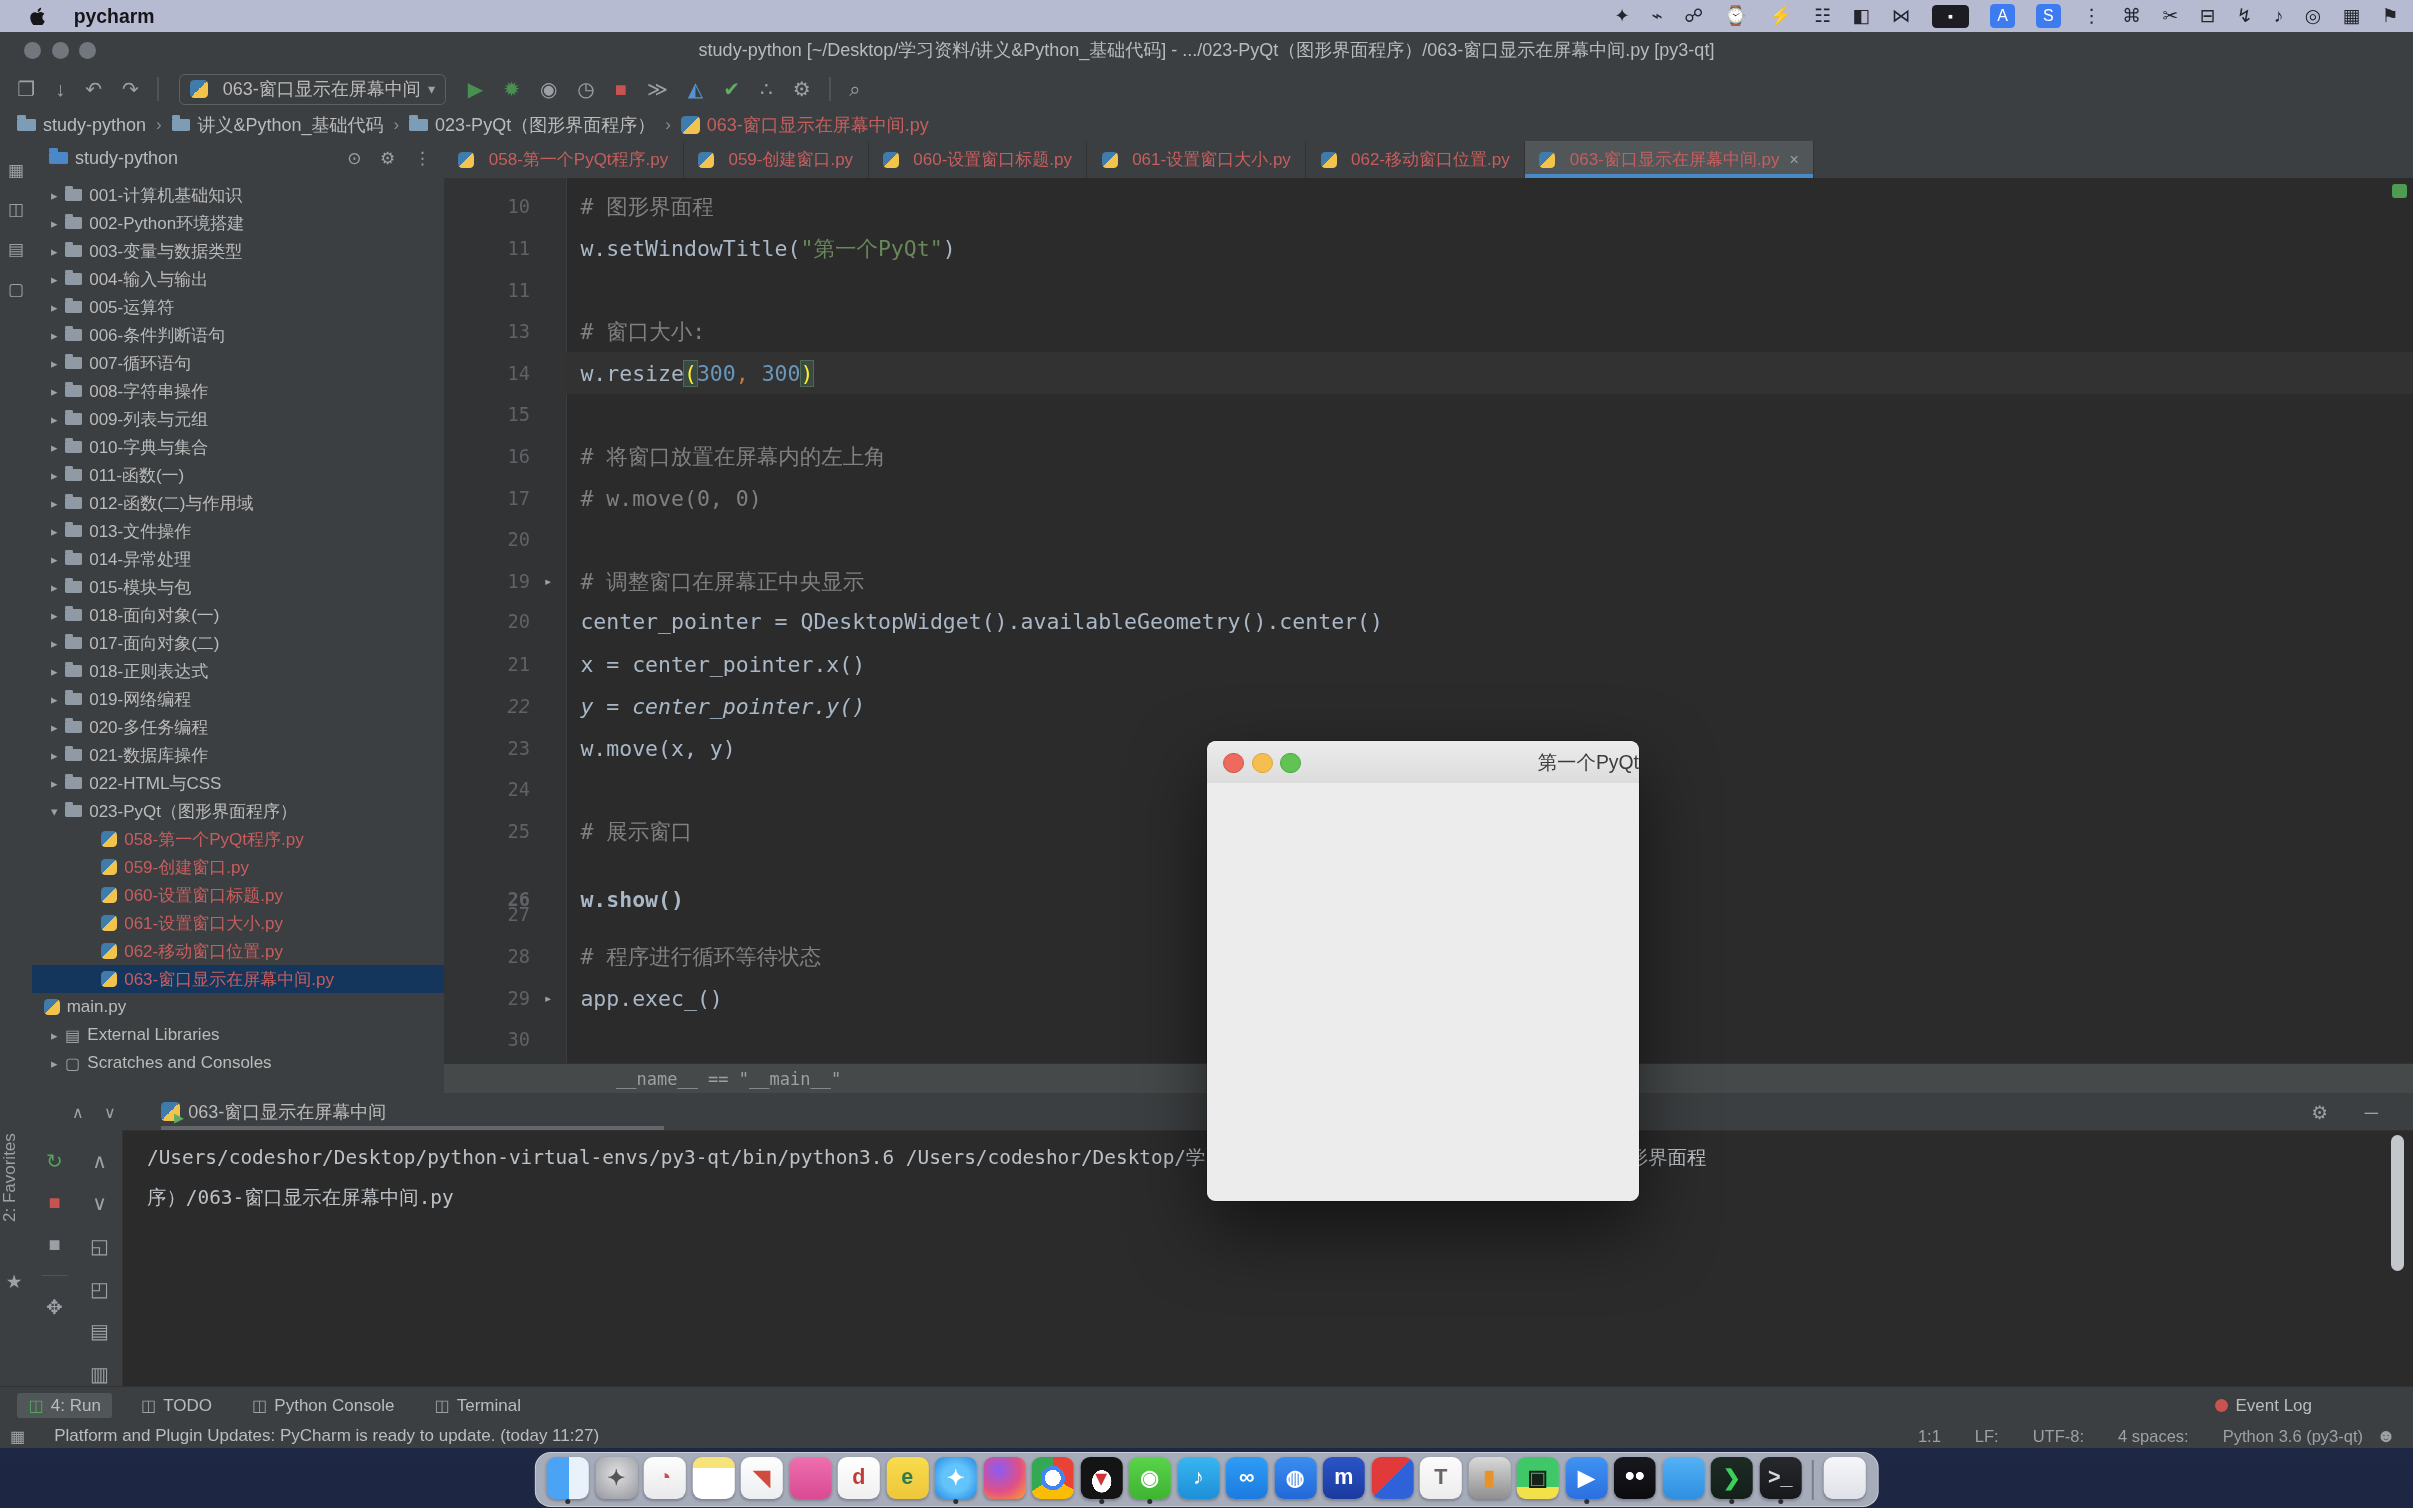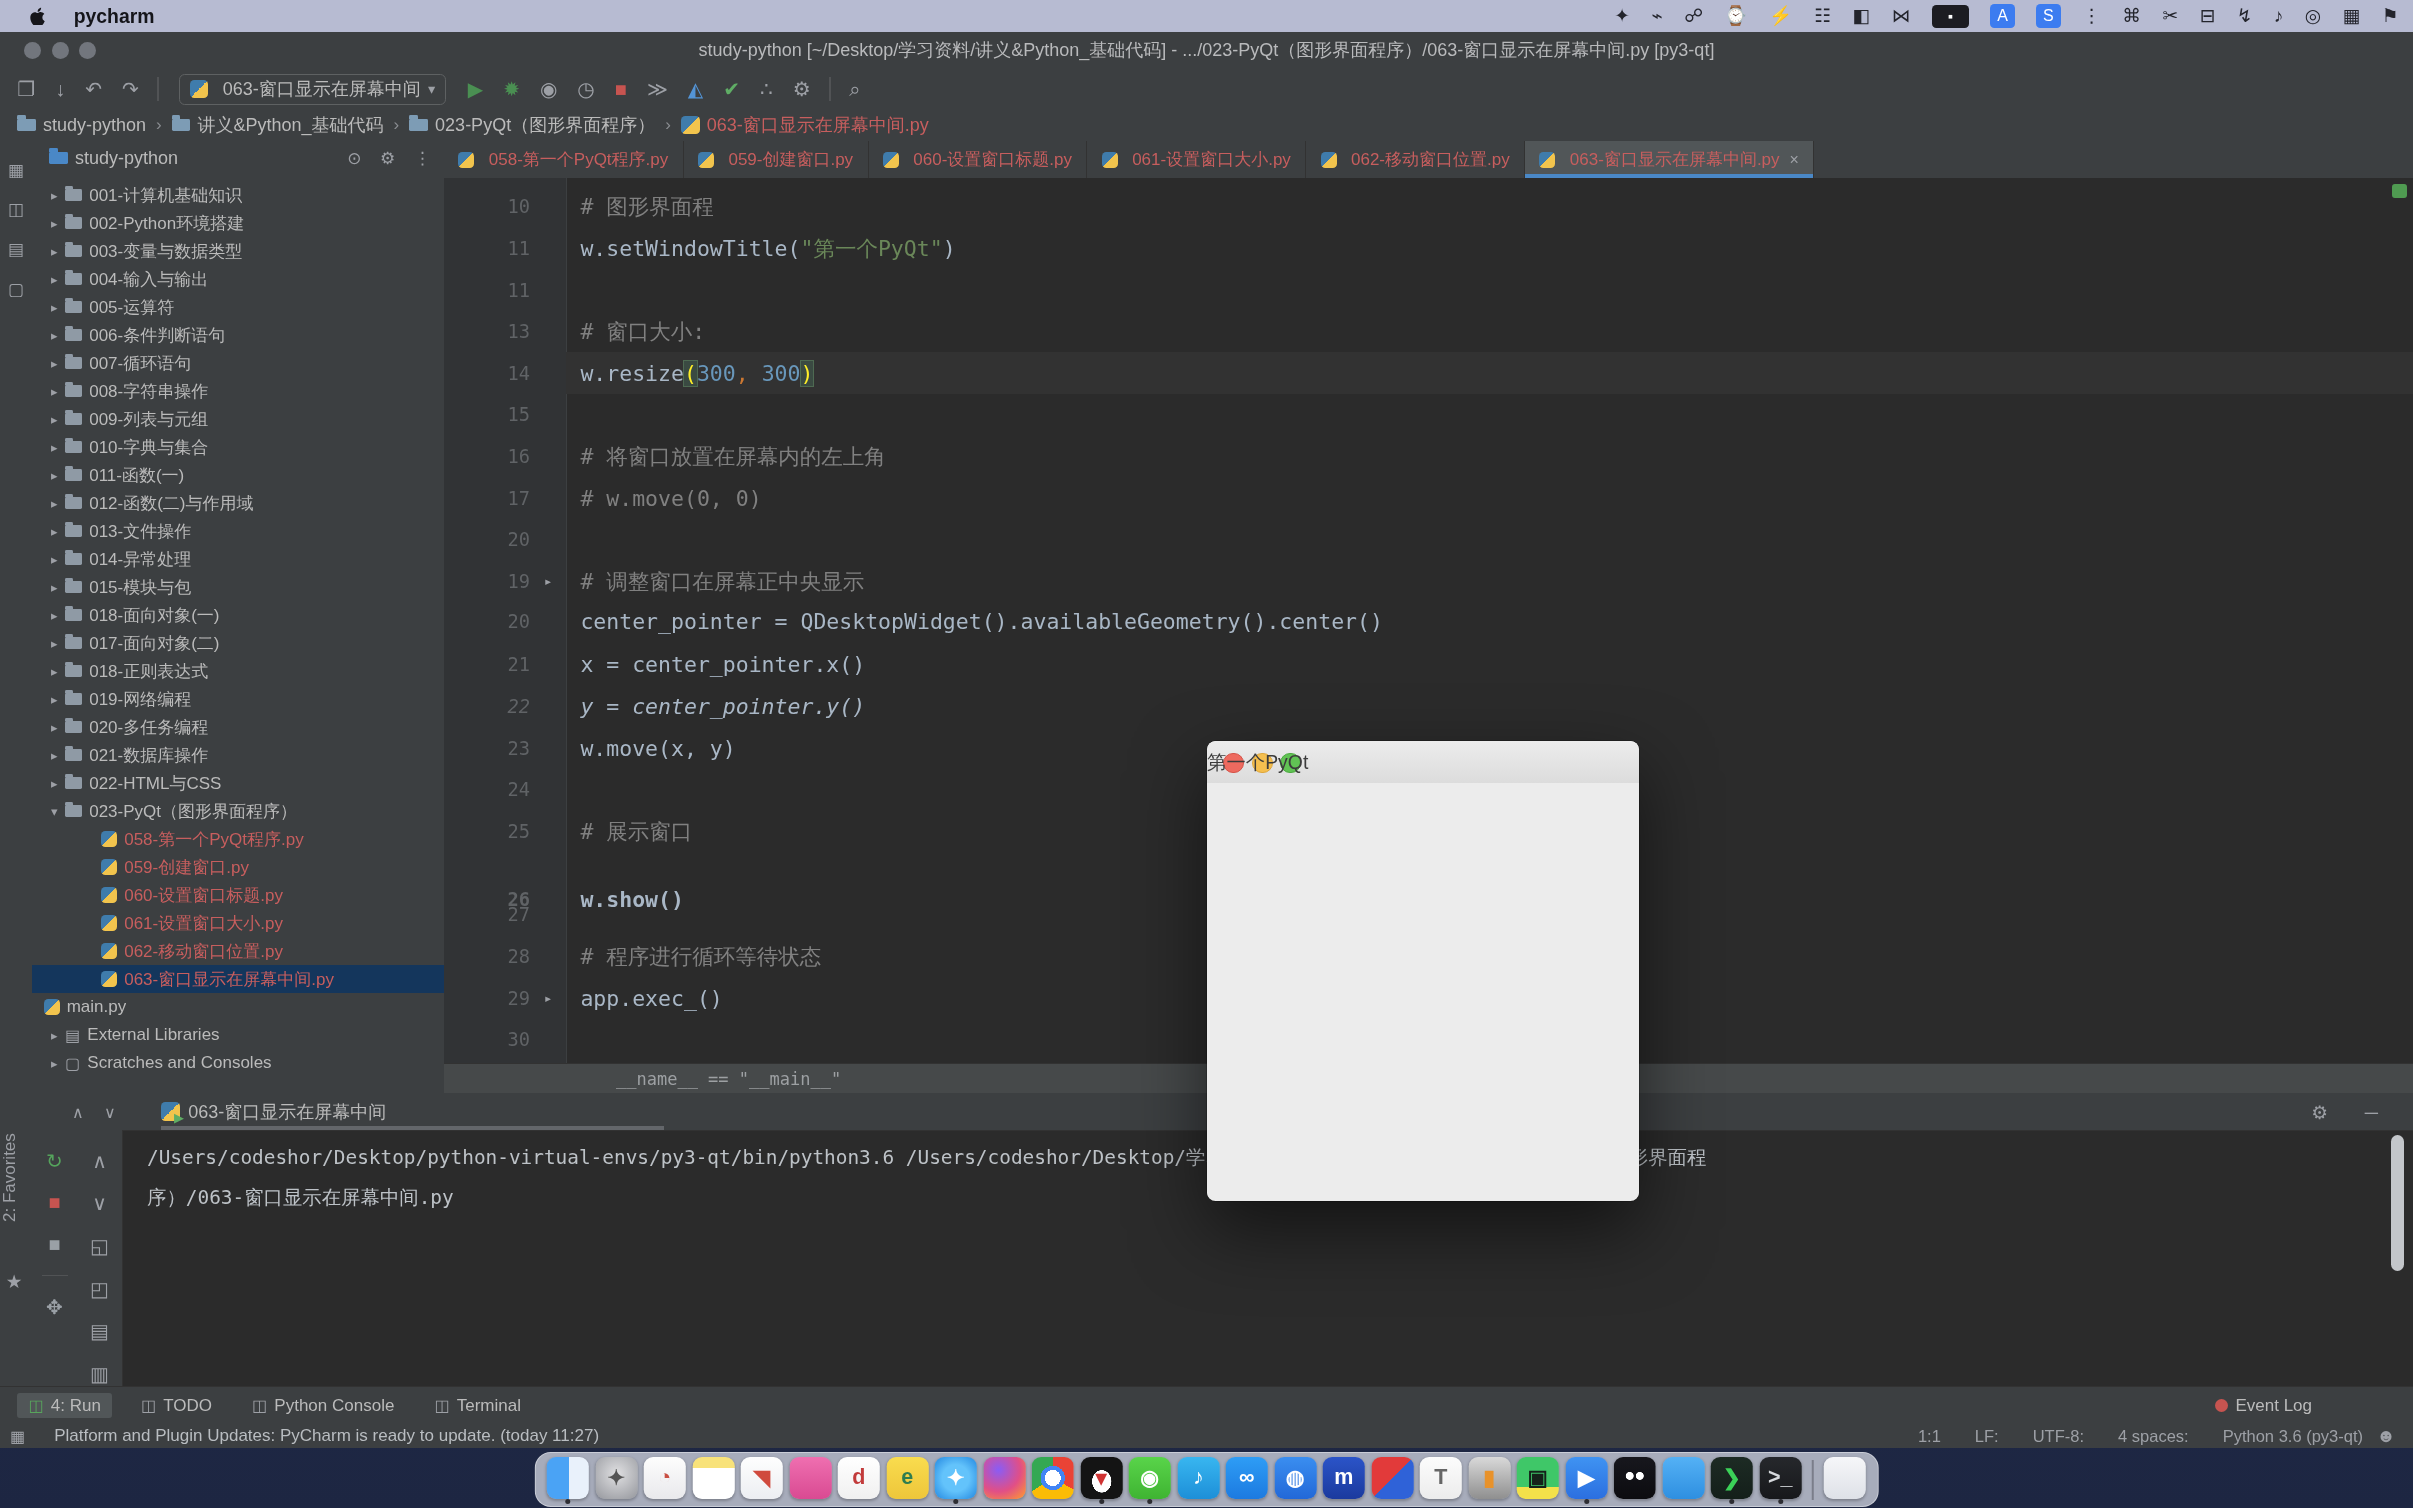--- a/index.html
+++ b/index.html
@@ -119,21 +119,21 @@
 
   
   #pyqtwin{left:1207px;top:741px;width:432px;height:460px;border-radius:8.6px;z-index:50;
     box-shadow:0 29px 72px rgba(0,0,0,.55), 0 0 0 0.7px rgba(0,0,0,.25);background:#ececec;}
   #pyqt-titlebar{position:absolute;left:0;top:0;width:432px;height:42px;border-radius:8.6px 8.6px 0 0;
     background:linear-gradient(#ececec,#dcdcdc);border-bottom:0.7px solid #c2c2c2;}
   .qlight{position:absolute;top:11.5px;width:18.7px;height:18.7px;border-radius:50%;}
   #ql-close{left:16px;background:#ee6a5f;border:0.7px solid #d55348;}
   #ql-min{left:45px;background:#f5bf4f;border:0.7px solid #dfa73a;}
   #ql-max{left:73px;background:#61c354;border:0.7px solid #4aa93e;}
-  #pyqt-title{position:absolute;left:0;top:0;width:432px;height:42px;line-height:42px;text-align:left;color:#3c3c3c;font-size:19.4px;}
+  #pyqt-title{position:absolute;left:0;top:0;width:432px;height:42px;line-height:42px;text-align:right;color:#3c3c3c;font-size:19.4px;}
   #pyqt-body{position:absolute;left:0;top:42px;width:432px;height:417px;background:#ececec;border-radius:0 0 8.6px 8.6px;}
 
   
   #dock{left:50%;transform:translateX(-50%);top:1452px;height:53px;z-index:60;display:flex;align-items:center;gap:6.5px;
     background:rgba(206,210,222,.78);border:0.7px solid rgba(255,255,255,.4);border-radius:16px;padding:0 11.5px;}
   .ditem{position:relative;width:42px;height:50px;display:flex;justify-content:center;}
   .dicon{width:42px;height:42px;margin-top:2.2px;border-radius:9.3px;display:flex;align-items:center;justify-content:center;
     font-weight:bold;font-size:21.5px;box-shadow:0 1.4px 2.9px rgba(0,0,0,.25);}
   .ddot{position:absolute;bottom:0.7px;left:50%;transform:translateX(-50%);width:5px;height:5px;border-radius:50%;background:#2e2e33;}
   .dsep{width:1.4px;height:40px;background:rgba(40,40,50,.35);margin:0 4.3px;}

